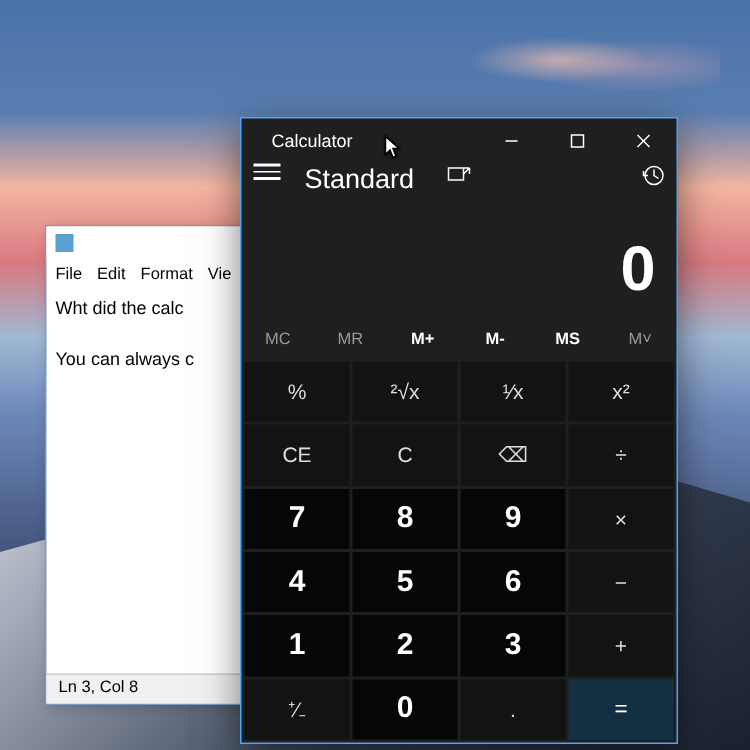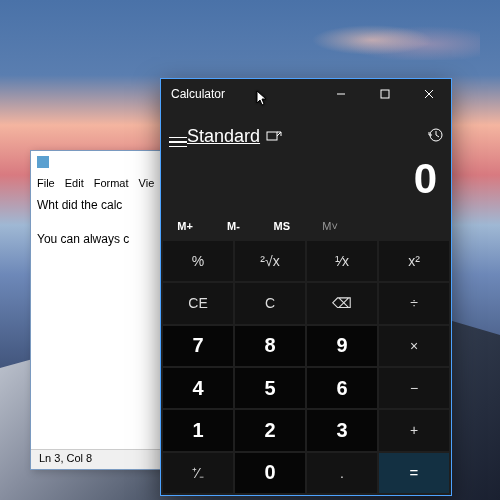--- a/index.html
+++ b/index.html
@@ -32,25 +32,25 @@
   .np-status { position: absolute; bottom: 0; left: 0; right: 0; height: 20px; border-top: 1px solid #ccc;
     background: #f0f0f0; font-size: 11px; padding: 2px 8px; color: #000; }
 
   
   .calc {
     position: absolute; top: 78px; left: 160px; width: 292px; height: 418px;
     background: #1f1f1f; color: #fff; box-shadow: 0 8px 24px rgba(0,0,0,.5);
     border: 1px solid #4da3ff;
     display: flex; flex-direction: column;
   }
-  .calc-titlebar { height: 30px; display: flex; align-items: center; padding-left: 10px; font-size: 12px; }
+  .calc-titlebar { height: 30px; display: flex; align-items: center; padding-left: 10px; font-size: 12px; margin-left: 10px; }
   .calc-titlebar .spacer { flex: 1; }
   .win-btn { width: 44px; height: 30px; display: flex; align-items: center; justify-content: center; font-size: 11px; color: #fff; }
   .win-btn svg { width: 10px; height: 10px; }
-  .calc-header { height: 38px; display: flex; align-items: flex-end; padding: 0 8px; gap: 0; text-decoration: underline; }
+  .calc-header { height: 38px; display: flex; align-items: flex-start; padding: 0 8px; gap: 16px; }
   .hamburger { width: 18px; display: flex; flex-direction: column; gap: 3px; }
   .hamburger span { height: 1.5px; background: #fff; }
   .mode-label { font-size: 18px; font-weight: 400; }
   .keep-top { margin-left: 6px; }
   .history-icon { margin-left: auto; }
   .display { text-align: right; font-size: 42px; font-weight: 600; padding: 8px 14px 10px; }
   .mem-row { display: grid; grid-template-columns: repeat(6,1fr); height: 26px; font-size: 11px; }
   .mem-row div { display: flex; align-items: center; justify-content: center; color: #999; }
   .mem-row .on { color: #fff; font-weight: 600; }
   .keypad { flex: 1; display: grid; grid-template-columns: repeat(4,1fr); grid-template-rows: repeat(6,1fr); gap: 2px; padding: 2px; }
@@ -125,20 +125,22 @@
           <circle cx="9" cy="8" r="6" fill="none" stroke="#fff"></circle>
           <path d="M9 4 L9 8 L12 10" fill="none" stroke="#fff"></path>
           <path d="M2 5 L2 8 L5 8" fill="none" stroke="#fff"></path>
         </svg>
     </div>
   </div>
 
   <div class="display">0</div>
 
   <div class="mem-row">
+    <div>MC</div>
+    <div>MR</div>
     <div class="on">M+</div>
     <div class="on">M-</div>
     <div class="on">MS</div>
     <div>M˅</div>
   </div>
 
   <div class="keypad">
     <div class="key fn">%</div>
     <div class="key fn">²√x</div>
     <div class="key fn">¹⁄x</div>

